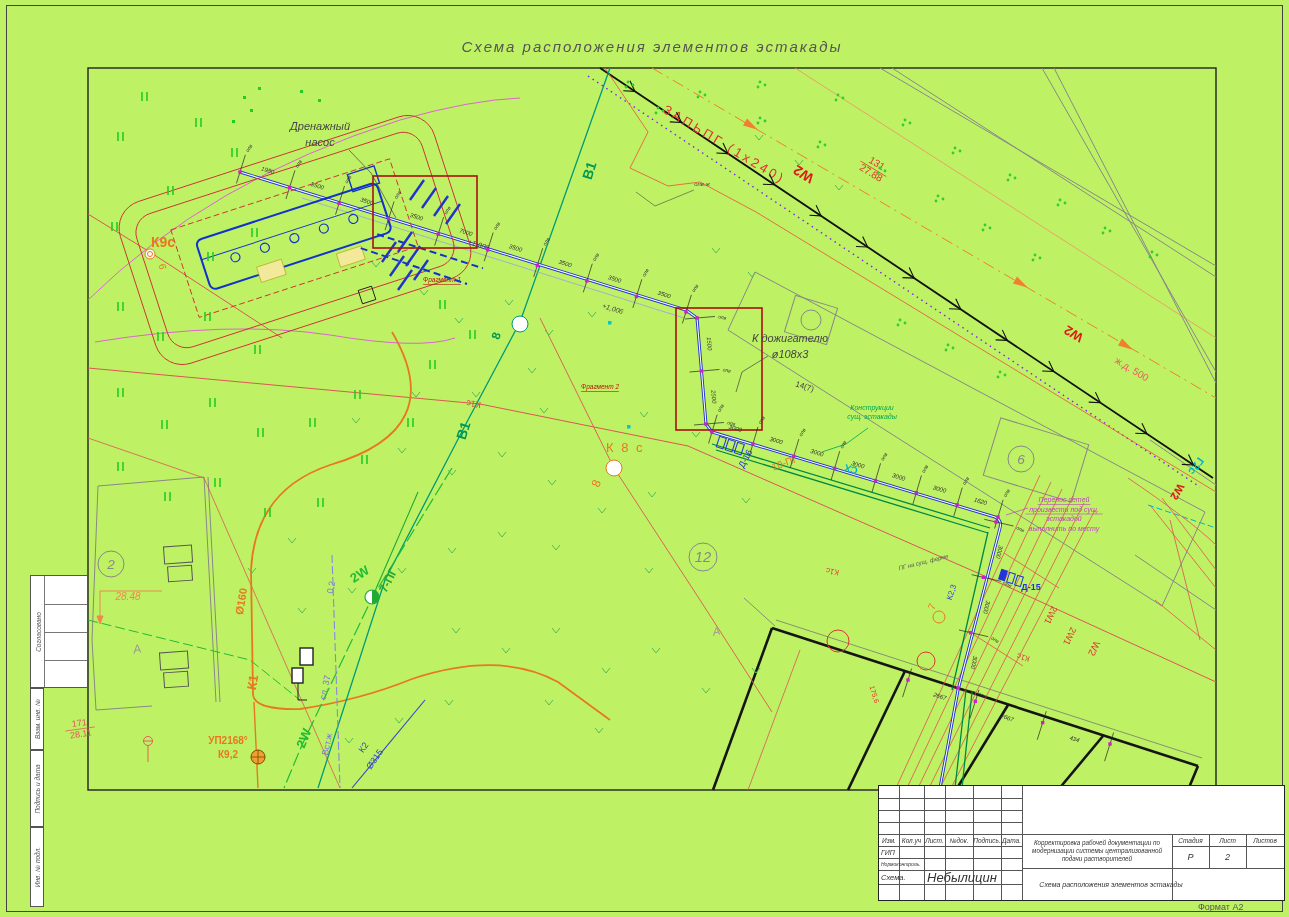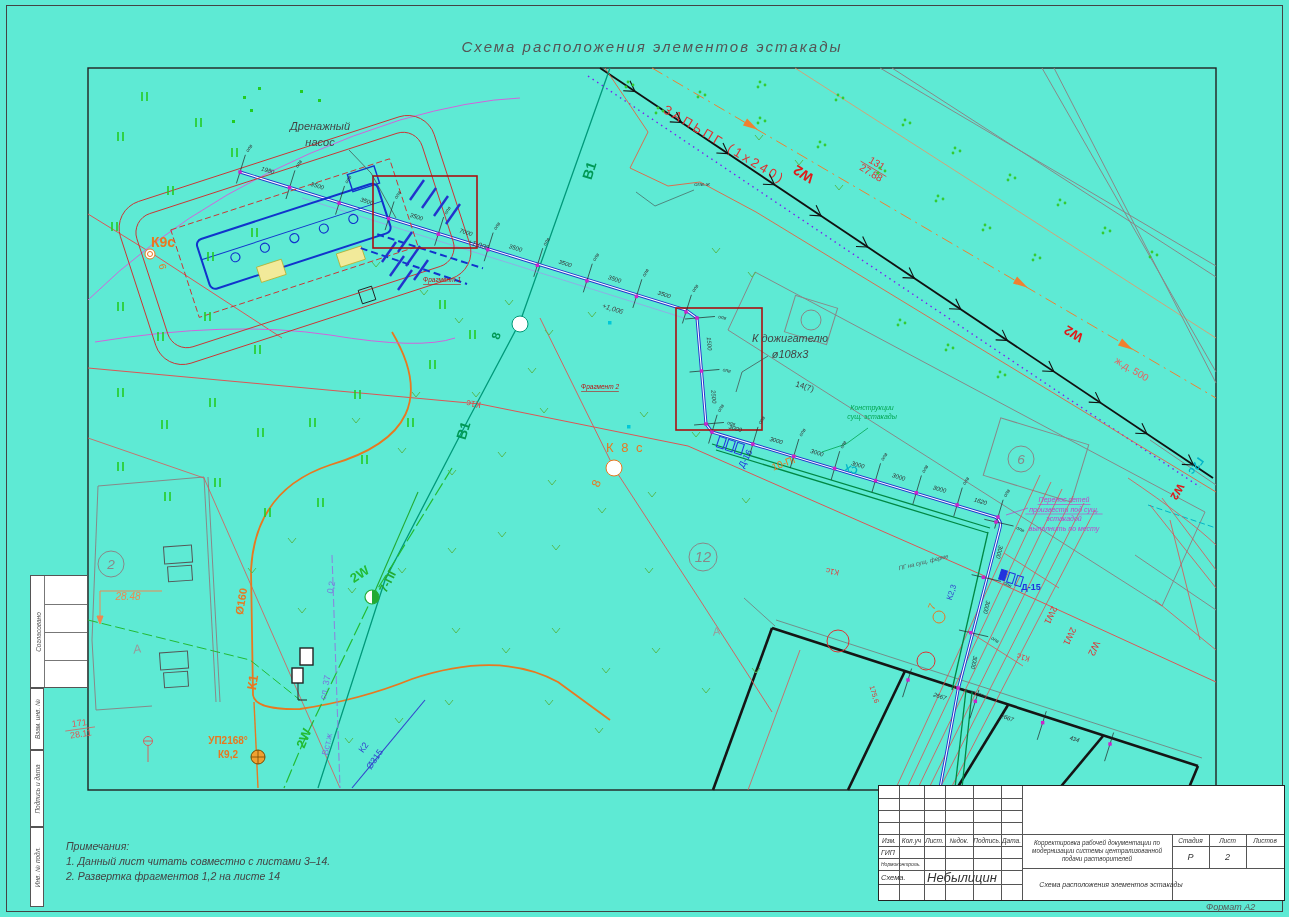--- a/index.html
+++ b/index.html
@@ -1,25 +1,25 @@
 <!DOCTYPE html>
 <html><head>
 <meta charset="utf-8">
 <style>
   html,body{margin:0;padding:0;background:#e8e8e8;}
-  .page{position:relative;width:1289px;height:917px;background:#5eead4;overflow:hidden;
+  .page{position:relative;width:1289px;height:917px;background:#bef264;overflow:hidden;
         font-family:"Liberation Sans",sans-serif;color:#222;}
   .outer-border{position:absolute;left:6px;top:5px;width:1275px;height:905px;border:1px solid #444;}
   .page-title{position:absolute;left:88px;top:38px;width:1128px;text-align:center;
       font-size:15px;font-style:italic;letter-spacing:2px;color:#555;}
   svg{position:absolute;left:0;top:0;}
   text{font-family:"Liberation Sans",sans-serif;}
   
   .notes{position:absolute;left:66px;top:839px;font-size:10.5px;font-style:italic;color:#444;line-height:15px;}
-  .fmt{position:absolute;left:1198px;top:902px;font-size:9px;font-style:italic;color:#555;margin-left:8px;}
+  .fmt{position:absolute;left:1198px;top:902px;font-size:9px;color:#555;}
   
   .vbox{position:absolute;border:1px solid #555;box-sizing:border-box;background:#fff;}
   .vtext{position:absolute;left:50%;top:50%;transform:translate(-50%,-50%) rotate(-90deg);
       white-space:nowrap;font-size:6.5px;font-style:italic;color:#555;}
   .vrow{position:absolute;left:13px;right:0;border-top:1px solid #777;height:0;}
   .vsep{position:absolute;left:13px;top:0;bottom:0;border-left:1px solid #777;width:0;}
   
   .tb{position:absolute;left:878px;top:785px;width:405px;height:114px;border:1.6px solid #222;
       box-sizing:content-box;background:#fff;font-size:6.5px;color:#333;}
   .tb .vl,.tb .hl{position:absolute;background:#555;}
@@ -738,25 +738,20 @@
           <rect x="243" y="96" width="3" height="3" fill="#22cc22"></rect>
           <rect x="258" y="87" width="3" height="3" fill="#22cc22"></rect>
           <rect x="300" y="90" width="3" height="3" fill="#22cc22"></rect>
           <rect x="318" y="99" width="3" height="3" fill="#22cc22"></rect>
           <rect x="250" y="109" width="3" height="3" fill="#22cc22"></rect>
           <rect x="232" y="120" width="3" height="3" fill="#22cc22"></rect>
         </g>
       </g>
   </svg>
 
-  <div class="notes">
-    <div>Примечания:</div>
-    <div>1.   Данный лист читать совместно с листами 3–14.</div>
-    <div>2.  Развертка фрагментов 1,2   на листе 14</div>
-  </div>
   <div class="fmt">Формат А2</div>
 
   <div class="vbox" style="left:30px;top:575px;width:58px;height:113px;">
     <div class="vsep"></div>
     <div class="vrow" style="top:28px;"></div>
       <div class="vrow" style="top:56px;"></div>
       <div class="vrow" style="top:84px;"></div>
     <div class="vtext" style="left:7px;">Согласовано</div>
   </div>
   <div class="vbox" style="left:30px;top:688px;width:14px;height:62px;">

